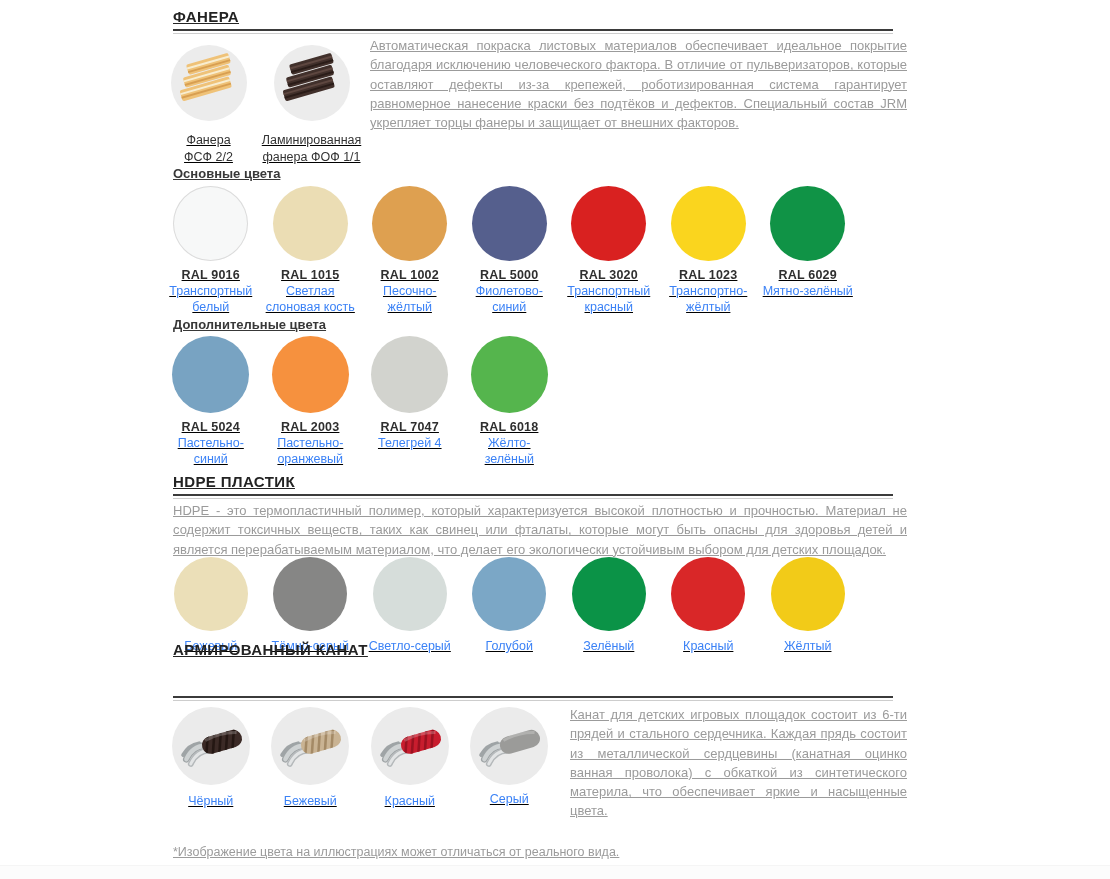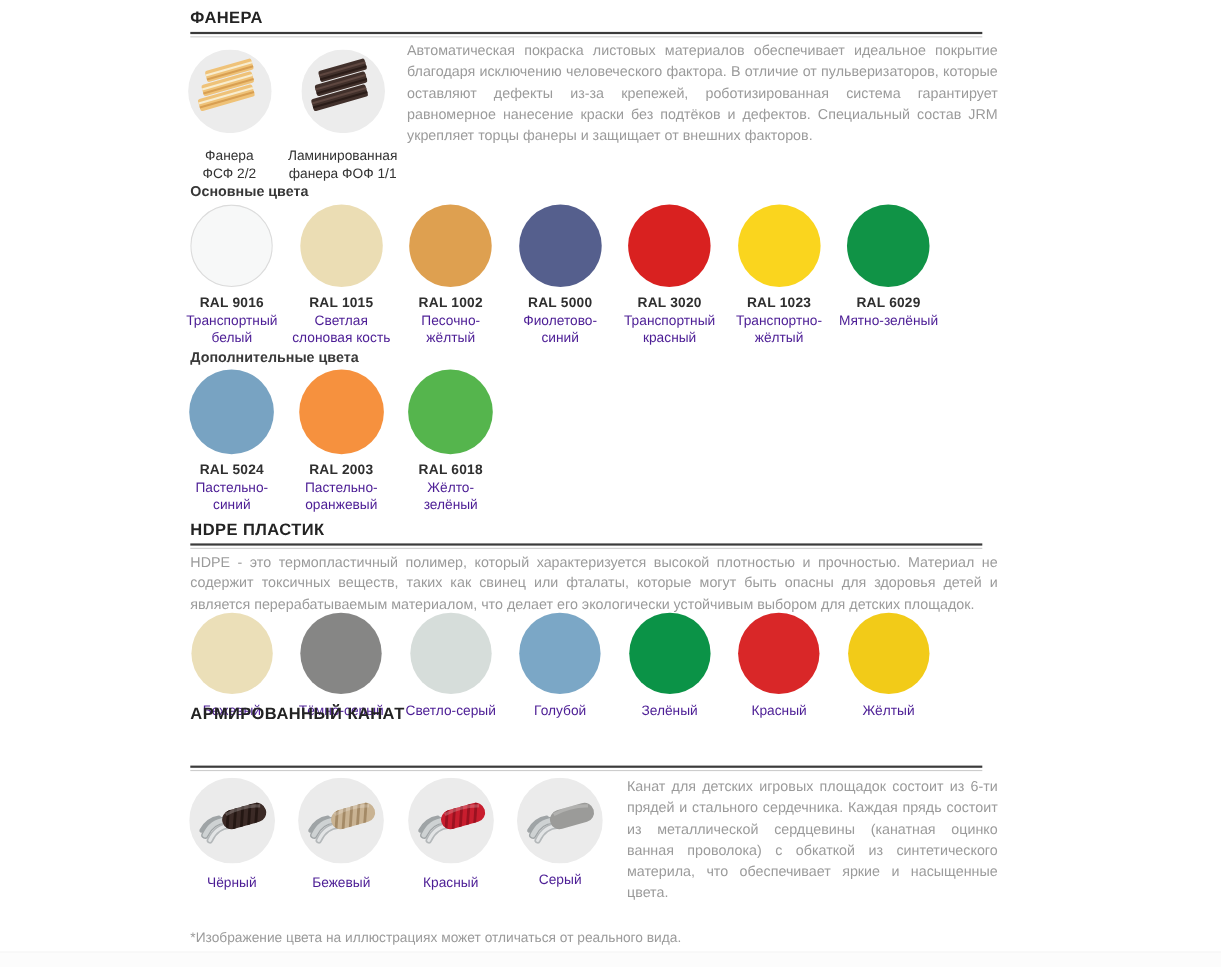--- a/index.html
+++ b/index.html
@@ -2,39 +2,39 @@
 <html><head>
 <meta charset="utf-8">
 <style>
   html,body{margin:0;padding:0;}
   body{
     width:1110px;height:879px;position:relative;overflow:hidden;
     background:#ffffff;
     font-family:"Liberation Sans", sans-serif;
     -webkit-font-smoothing:antialiased;
   }
-  .abs{position:absolute;}
+  .abs{position:absolute;text-decoration:underline;}
   .section-title{
     font-size:15px;font-weight:bold;color:#232323;letter-spacing:.4px;
   }
   .rule{
     height:2px;border-top:2px solid #3b3b3b;border-bottom:1px solid #cdcdcd;
   }
   .para{
     color:#9b9b9b;font-size:13px;line-height:19.3px;text-align:justify;
   }
   .mini-label{
     font-size:13px;font-weight:bold;color:#383838;
   }
   .swatch-row{display:flex;}
   .swatch-col{width:99.5px;display:flex;flex-direction:column;align-items:center;}
   .mat-col{width:103px;display:flex;flex-direction:column;align-items:center;}
   .circle{border-radius:50%;flex:0 0 auto;}
   .code{font-weight:bold;font-size:12.5px;color:#2f2f2f;margin-top:7px;letter-spacing:.2px;}
-  .cname{font-size:12.5px;color:#4c1d95;text-align:center;line-height:1.24;white-space:pre-line;margin-top:2px;width:120px;}
+  .cname{font-size:12.5px;color:#3b82f6;text-align:center;line-height:1.24;white-space:pre-line;margin-top:2px;width:120px;}
   .cname.noCode{margin-top:8px;}
   .mat-label{font-size:12.5px;color:#333;text-align:center;line-height:1.35;white-space:pre-line;margin-top:7px;width:150px;}
   .footnote{font-size:12.5px;color:#9b9b9b;}
   .bottom-fade{position:absolute;left:0;right:0;bottom:0;height:13px;background:#fcfcfc;border-top:1px solid #f5f5f5;}
 </style>
 </head>
 <body>
 
 <div class="abs section-title" style="left:173px;top:8px;">ФАНЕРА</div>
 <div class="abs rule" style="left:173px;top:29px;width:720px;"></div>
@@ -143,20 +143,25 @@
       <div class="circle" style="width: 77px; height: 77px; background: rgb(120, 163, 194);"></div>
       <div class="code">RAL 5024</div>
       <div class="cname">Пастельно-
 синий</div>
     </div>
     <div class="swatch-col">
       <div class="circle" style="width: 77px; height: 77px; background: rgb(246, 145, 62);"></div>
       <div class="code">RAL 2003</div>
       <div class="cname">Пастельно-
 оранжевый</div>
+    </div>
+    <div class="swatch-col">
+      <div class="circle" style="width: 77px; height: 77px; background: rgb(210, 211, 206);"></div>
+      <div class="code">RAL 7047</div>
+      <div class="cname">Телегрей 4</div>
     </div>
     <div class="swatch-col">
       <div class="circle" style="width: 77px; height: 77px; background: rgb(85, 181, 77);"></div>
       <div class="code">RAL 6018</div>
       <div class="cname">Жёлто-
 зелёный</div>
     </div>
   </div>
 
 <div class="abs section-title" style="left:173px;top:473px;text-align:right;">HDPE ПЛАСТИК</div>

